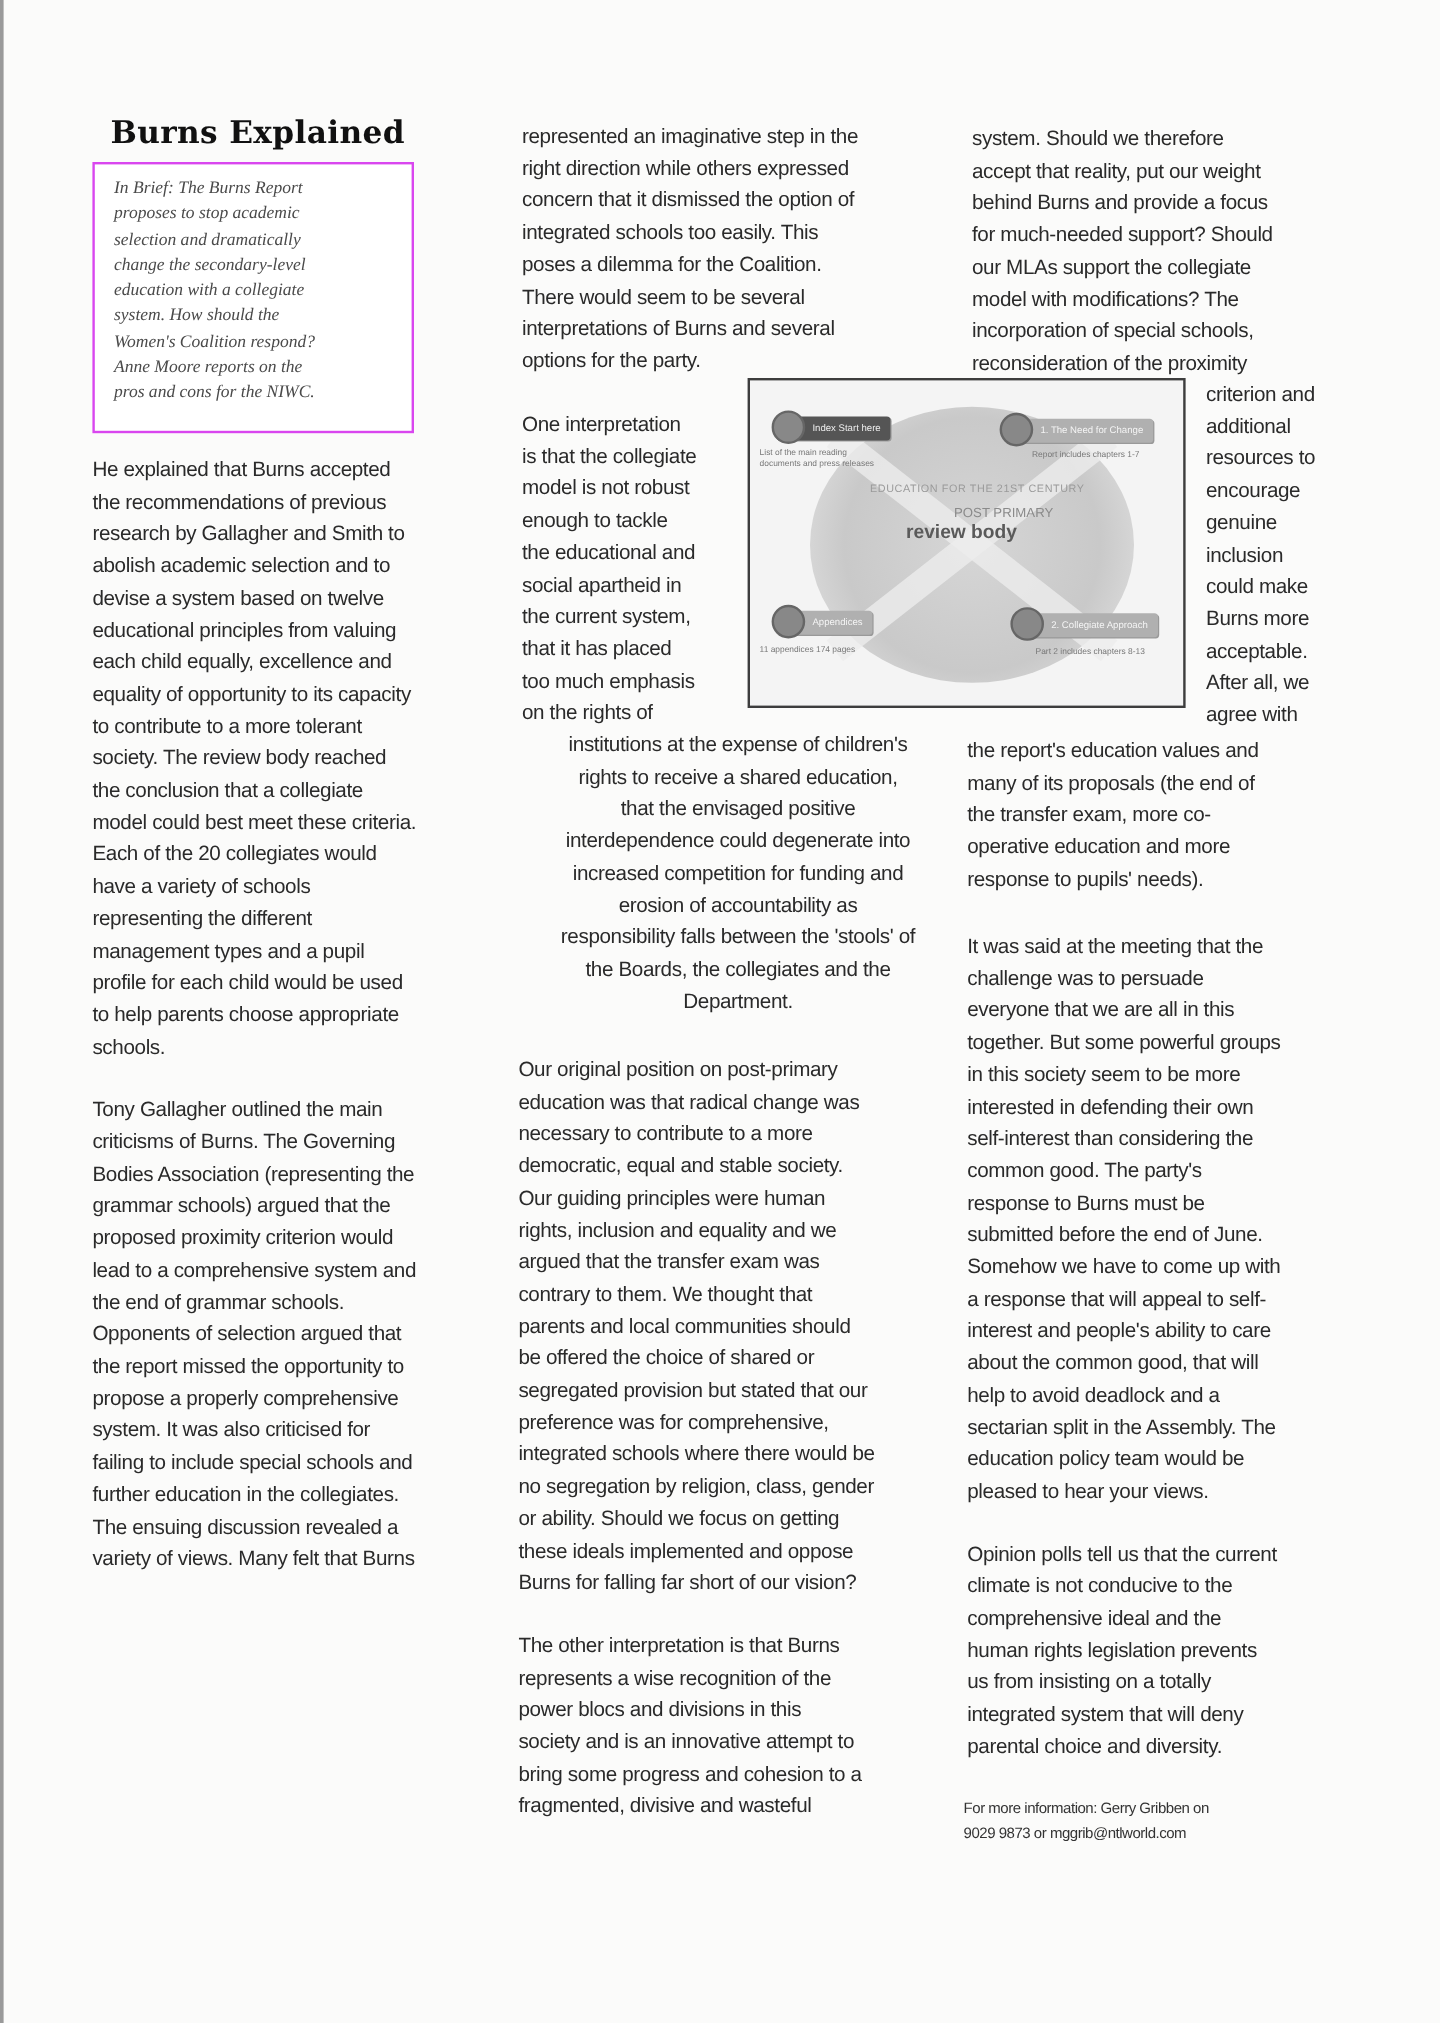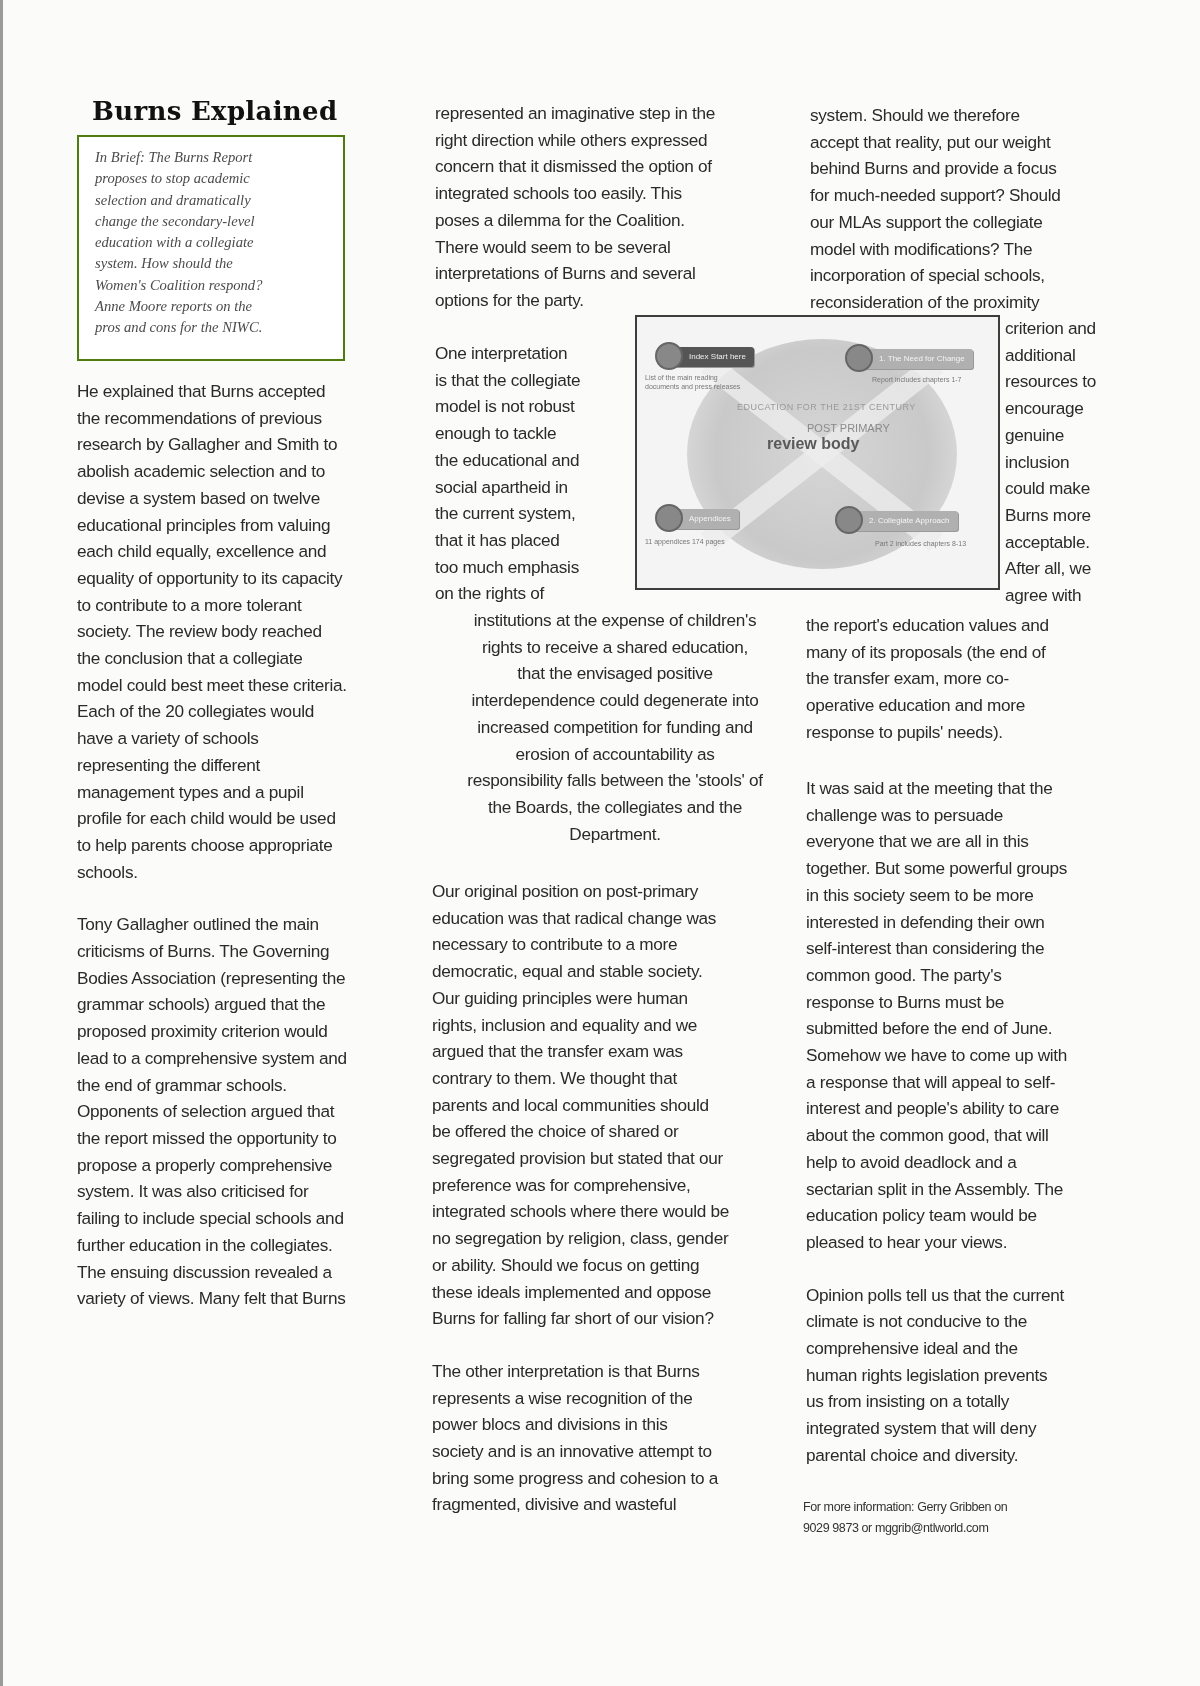--- a/index.html
+++ b/index.html
@@ -12,27 +12,27 @@
   .edge { position: absolute; left: 0; top: 0; width: 3px; height: 1686px; background: #9a9a9a; }
   .col { position: absolute; font-size: 17.2px; line-height: 26.7px; letter-spacing: -0.3px; }
   .col p { margin: 0 0 26px 0; white-space: pre-line; }
   .title {
     position: absolute; left: 92px; top: 96px; margin: 0;
     font-family: "DejaVu Serif", serif; font-weight: bold; font-size: 26px;
     letter-spacing: 0.3px; color: #111;
   }
   .brief {
     position: absolute; left: 77px; top: 135px; width: 268px; height: 226px;
-    border: 2px solid #4d7c0f; box-sizing: border-box; padding: 10px 12px 0 16px;
+    border: 2px solid #d946ef; box-sizing: border-box; padding: 10px 12px 0 16px;
     font-family: "Liberation Serif", serif; font-style: italic; font-size: 14.6px; line-height: 21.3px;
     color: #4a4a4a; white-space: pre-line; background: #fff;
   }
   .figure {
     position: absolute; left: 623px; top: 315px; width: 365px; height: 275px;
-    border: 2px solid #3d3d3d; box-sizing: border-box; background: #f4f4f4; overflow: hidden; margin-left: 12px;
+    border: 2px solid #3d3d3d; box-sizing: border-box; background: #f4f4f4; overflow: hidden;
   }
   .fig-disc {
     position: absolute; left: 50px; top: 22px; width: 270px; height: 230px; border-radius: 50%;
     background: radial-gradient(circle at 50% 50%, #d6d6d6 0%, #c9c9c9 60%, #e8e8e8 100%);
   }
   .fig-x1, .fig-x2 {
     position: absolute; left: 40px; top: 125px; width: 290px; height: 22px; background: #ececec; opacity: .8;
   }
   .fig-x1 { transform: rotate(38deg); } .fig-x2 { transform: rotate(-38deg); }
   .fig-btn {
@@ -243,18 +243,18 @@
   <div class="fig-top">EDUCATION FOR THE 21ST CENTURY</div>
   <div class="fig-mid">POST PRIMARY</div>
   <div class="fig-big">review body</div>
 
   <div class="fig-btn light" style="left:22px; top:192px;">
     <span class="ic"></span>
     <span>Appendices</span>
   </div>
   <div class="fig-sub" style="left:8px; top:220px;">11 appendices 174 pages</div>
 
-  <div class="fig-btn light" style="left:202px; top:194px;text-align:right;">
+  <div class="fig-btn light" style="left:221px; top:194px;text-align:right;">
     <span class="ic"></span>
     <span>2. Collegiate Approach</span>
   </div>
   <div class="fig-sub" style="left:238px; top:222px;">Part 2 includes chapters 8-13</div>
 </div>
 
 </body></html>

